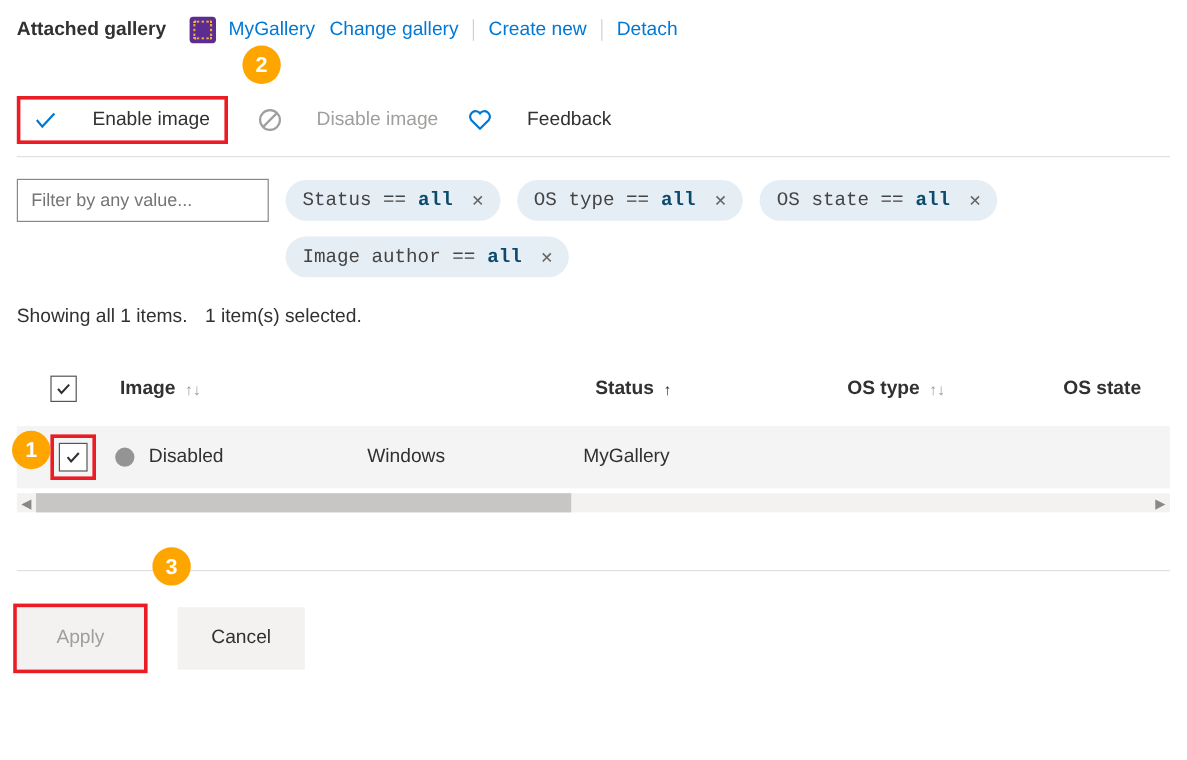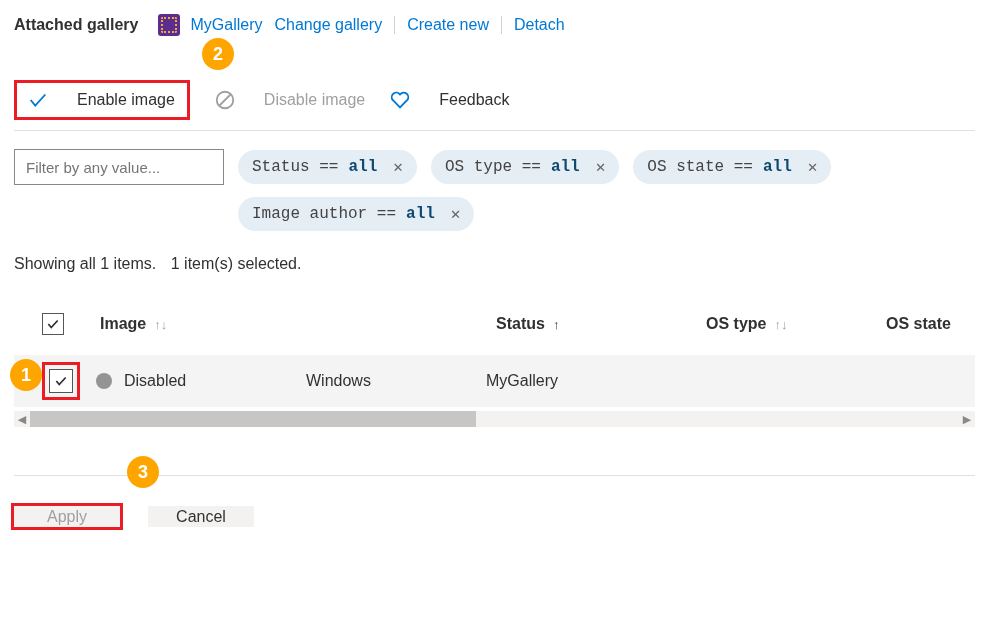--- a/index.html
+++ b/index.html
@@ -97,21 +97,21 @@
   .vm-icon .circ { position:absolute; right:-2px; top:8px; width:14px; height:14px; background:#a0a0a0; border-radius:50%; }
   .dot { width:16px; height:16px; border-radius:50%; background:#949494; display:inline-block; }
 
   .hscroll { margin-top:4px; height:16px; background:#f3f2f1; position:relative; display:flex; align-items:center; }
   .hscroll .arrow { width:16px; text-align:center; color:#888; font-size:11px; cursor:pointer;}
   .hscroll .track { flex:1; height:16px; position:relative; }
   .hscroll .thumb { position:absolute; left:0; top:0; width:48%; height:100%; background:#c8c6c4; }
 
   .footer { position:relative; margin-top:48px; border-top:1px solid #e0e0e0; padding-top:30px; display:flex; gap:28px; }
   .btn {
-    min-width:106px; height:21px; border:none; cursor:pointer; font-size:16px;
+    min-width:106px; height:52px; border:none; cursor:pointer; font-size:16px;
     background:#f3f2f1; color:#a19f9d;
   }
   .btn.apply-hi { outline:3px solid #ec1c24; }
   .btn.apply { }
   .btn.cancel { color:#323130; }
 </style>
 </head>
 <body>
 
 <div class="top-row">

